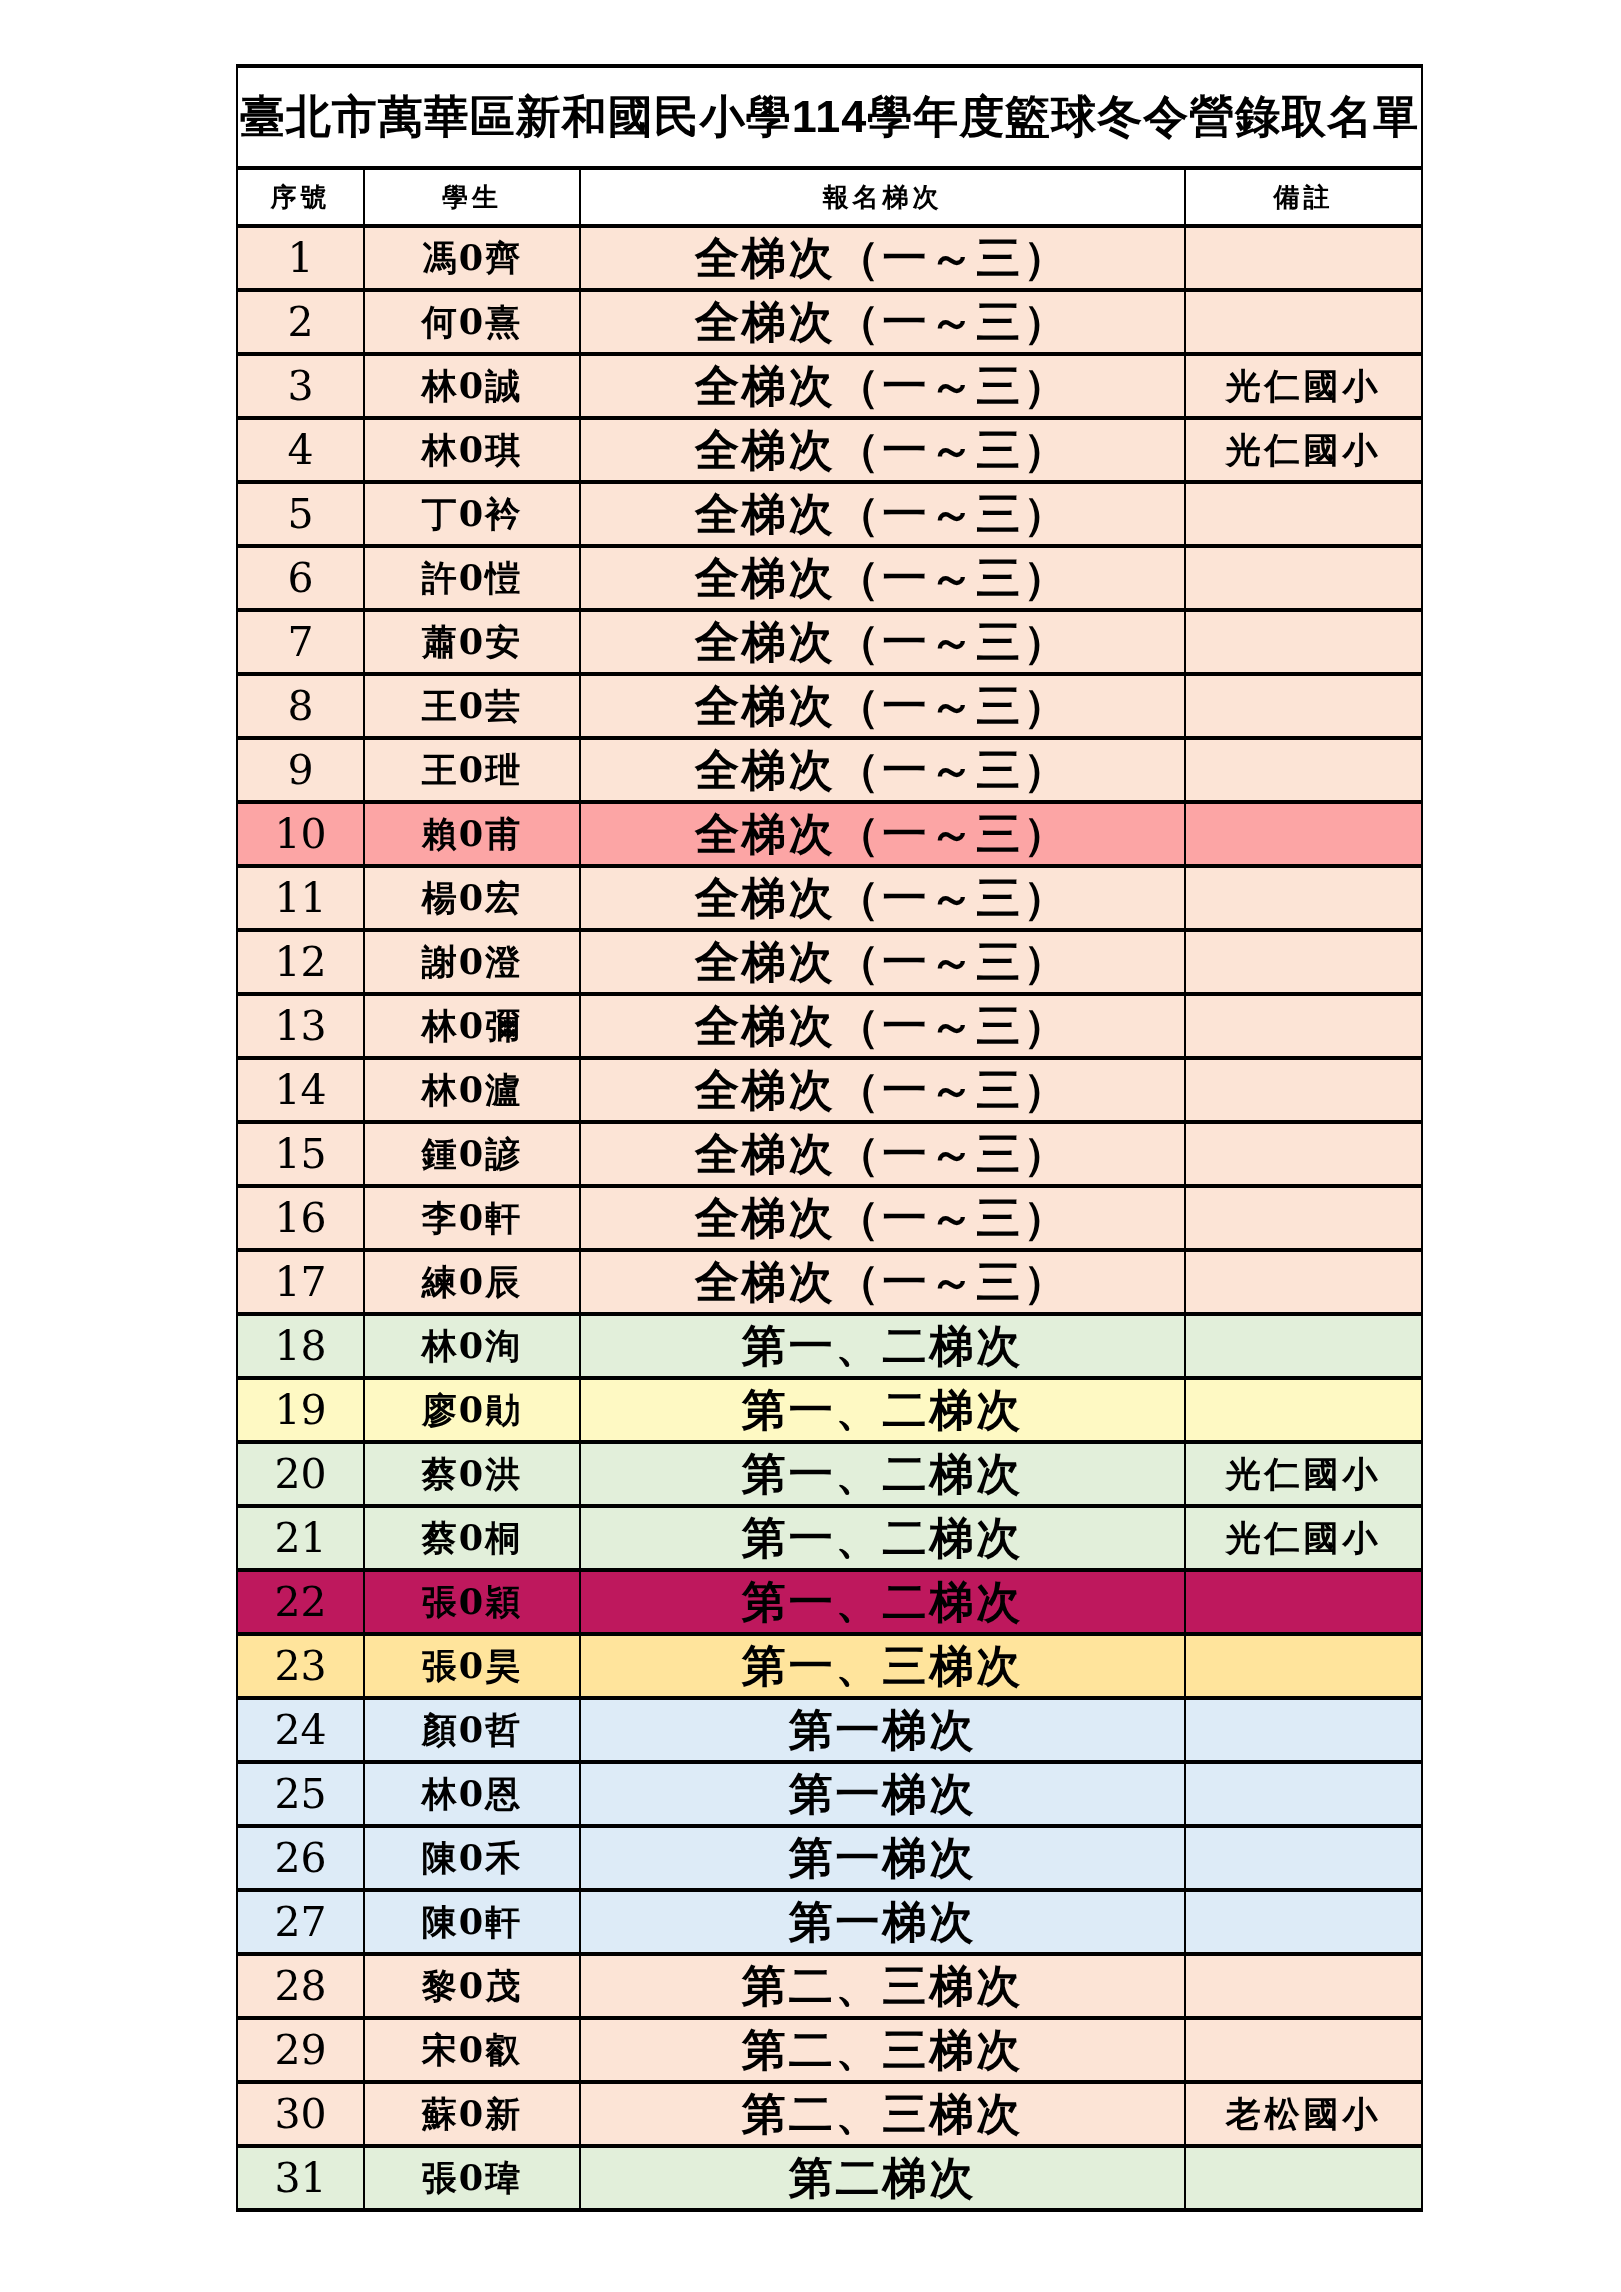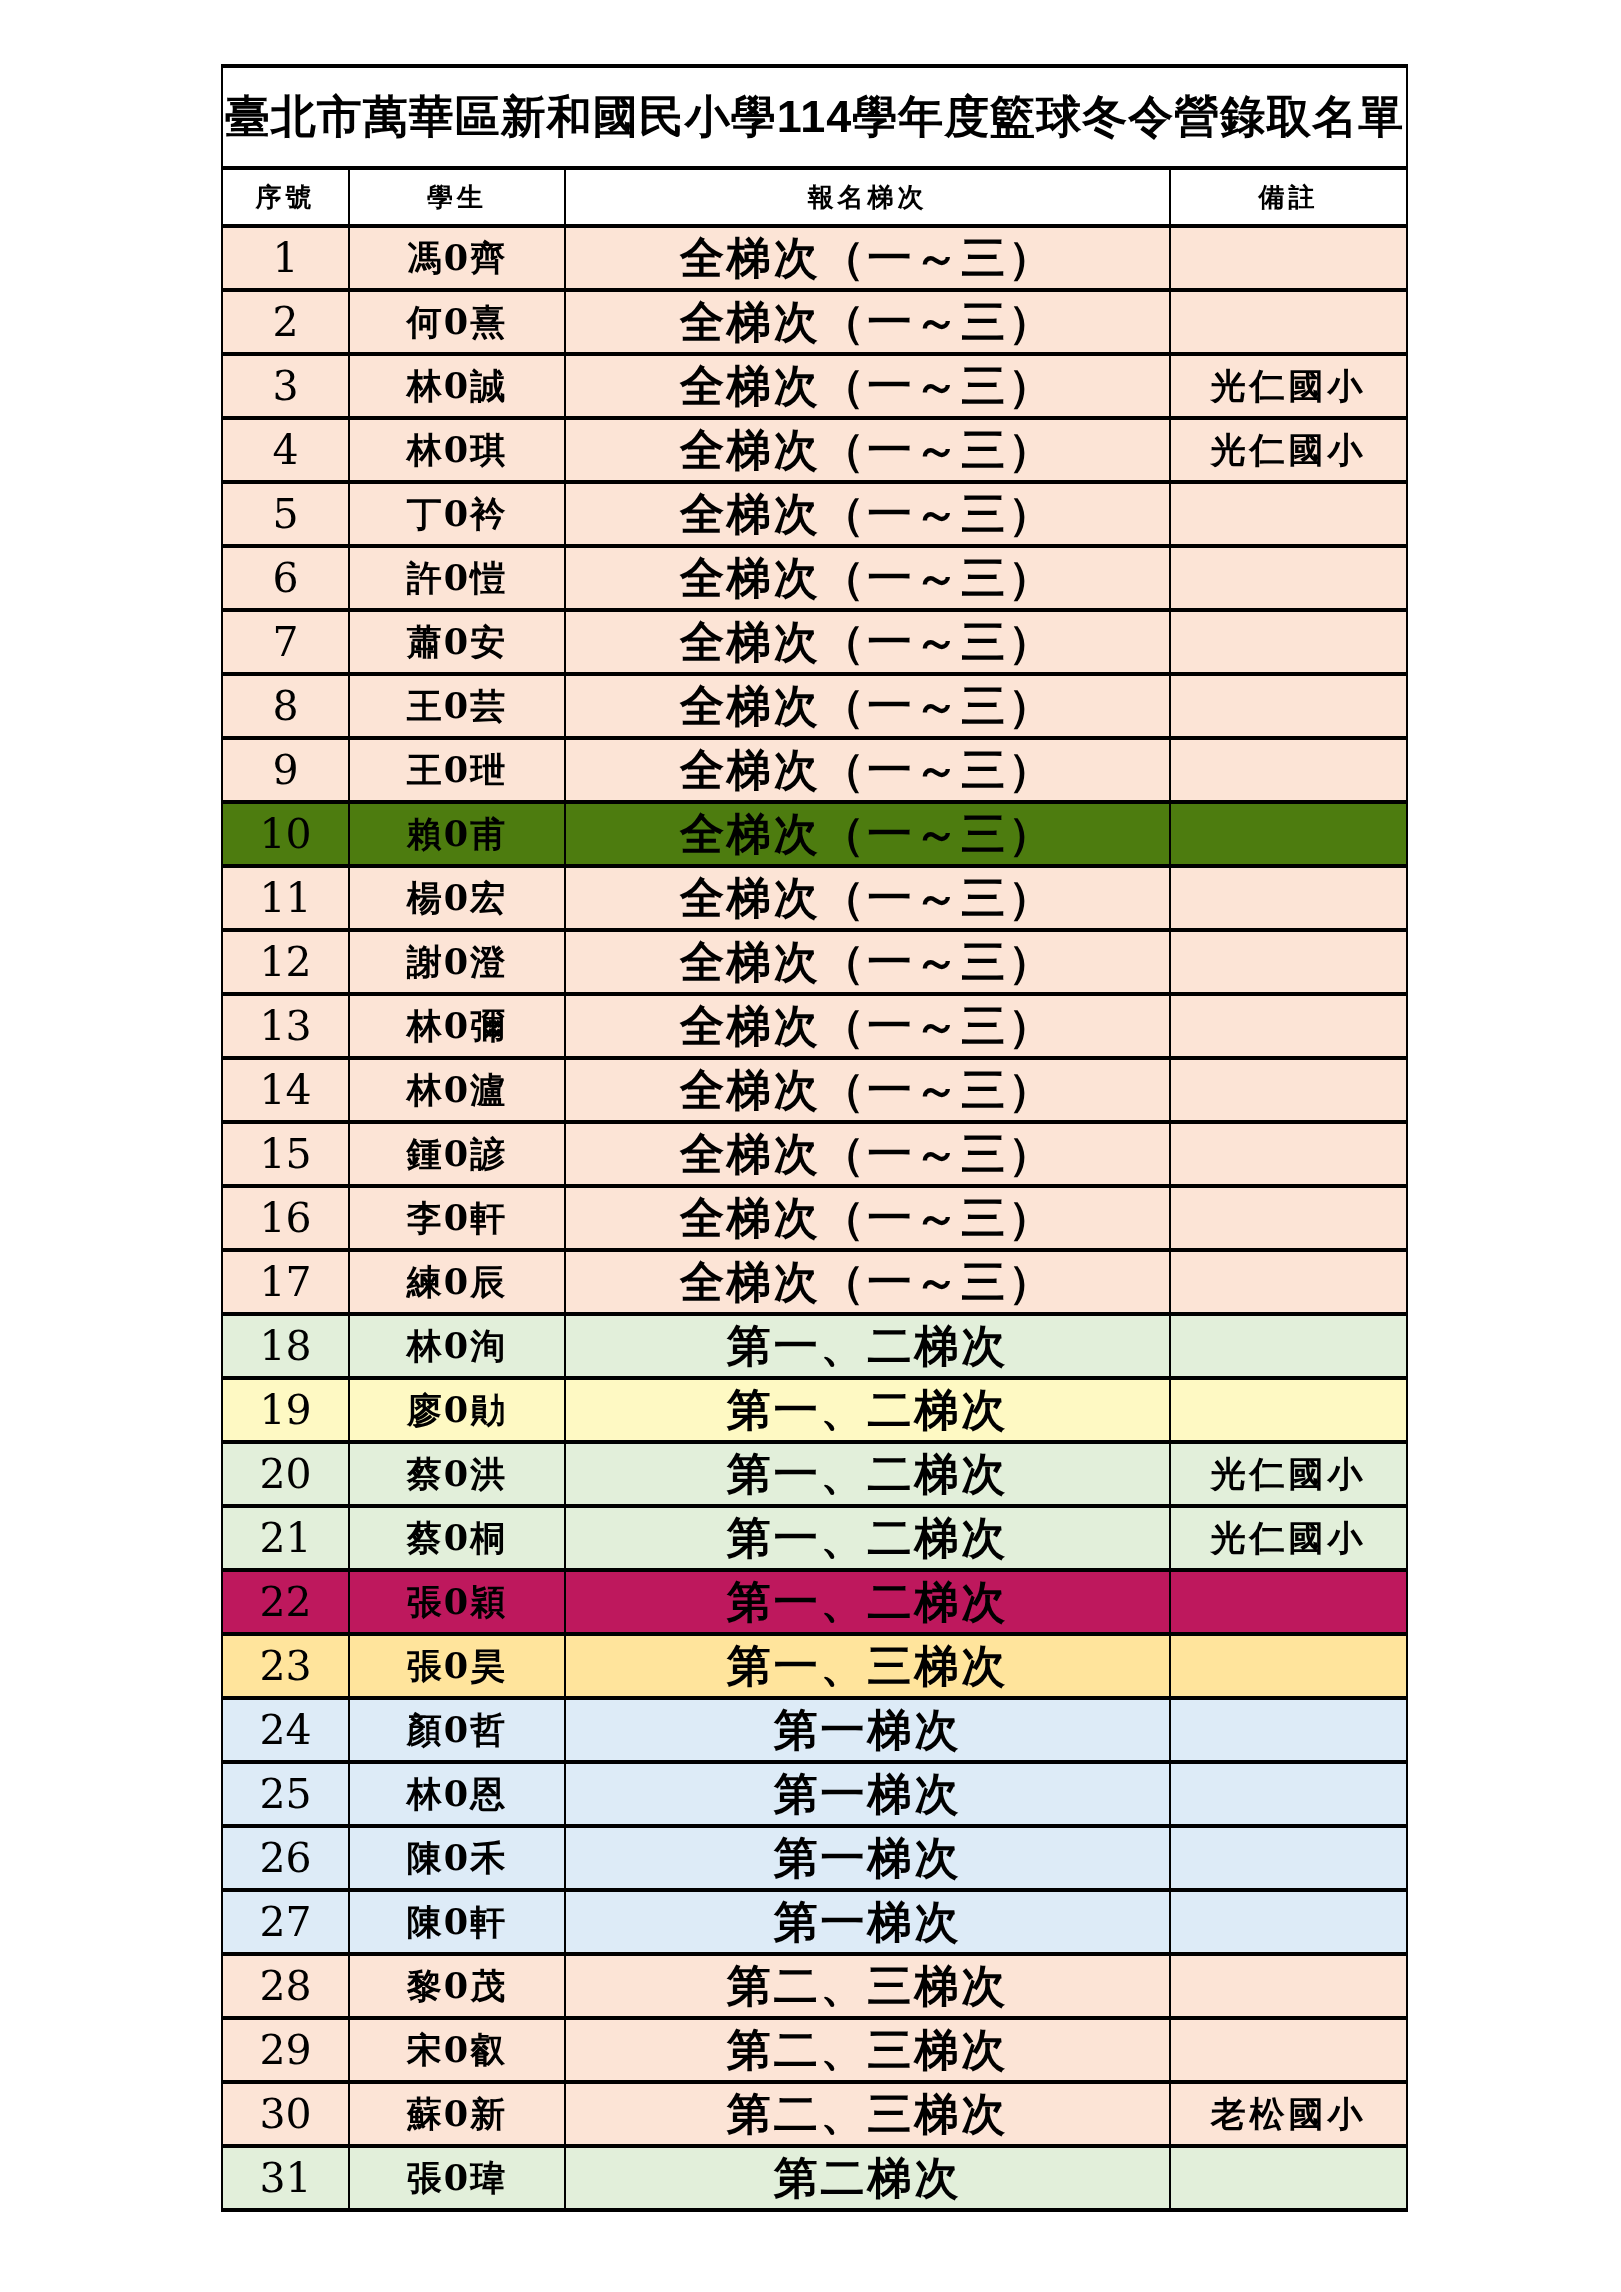--- a/index.html
+++ b/index.html
@@ -10,21 +10,21 @@
   .page {
     position: relative;
     width: 1621px;
     height: 2293px;
     background: #ffffff;
     overflow: hidden;
     font-family: "DejaVu Serif", "Liberation Serif", serif;
   }
   table.roster {
     position: absolute;
-    left: 221px;
+    left: 236px;
     top: 64px;
     width: 1185px;
     border-collapse: collapse;
     table-layout: fixed;
   }
   table.roster th, table.roster td {
     border-left: 2.9px solid #000;
     border-right: 2.9px solid #000;
     border-top: 4.9px solid #000;
     border-bottom: 4.9px solid #000;
@@ -143,21 +143,21 @@
           <td class="col-student">王0芸</td>
           <td class="col-session">全梯次（一～三）</td>
           <td class="col-remark"></td>
         </tr>
         <tr style="background: rgb(252, 228, 214);">
           <td class="col-no">9</td>
           <td class="col-student">王0玴</td>
           <td class="col-session">全梯次（一～三）</td>
           <td class="col-remark"></td>
         </tr>
-        <tr style="background: #4d7c0f; padding-left: 36px;">
+        <tr style="background: #fca5a5; padding-left: 36px;">
           <td class="col-no">10</td>
           <td class="col-student">賴0甫</td>
           <td class="col-session">全梯次（一～三）</td>
           <td class="col-remark"></td>
         </tr>
         <tr style="background: rgb(252, 228, 214); padding-left: 48px;">
           <td class="col-no">11</td>
           <td class="col-student">楊0宏</td>
           <td class="col-session">全梯次（一～三）</td>
           <td class="col-remark"></td>

